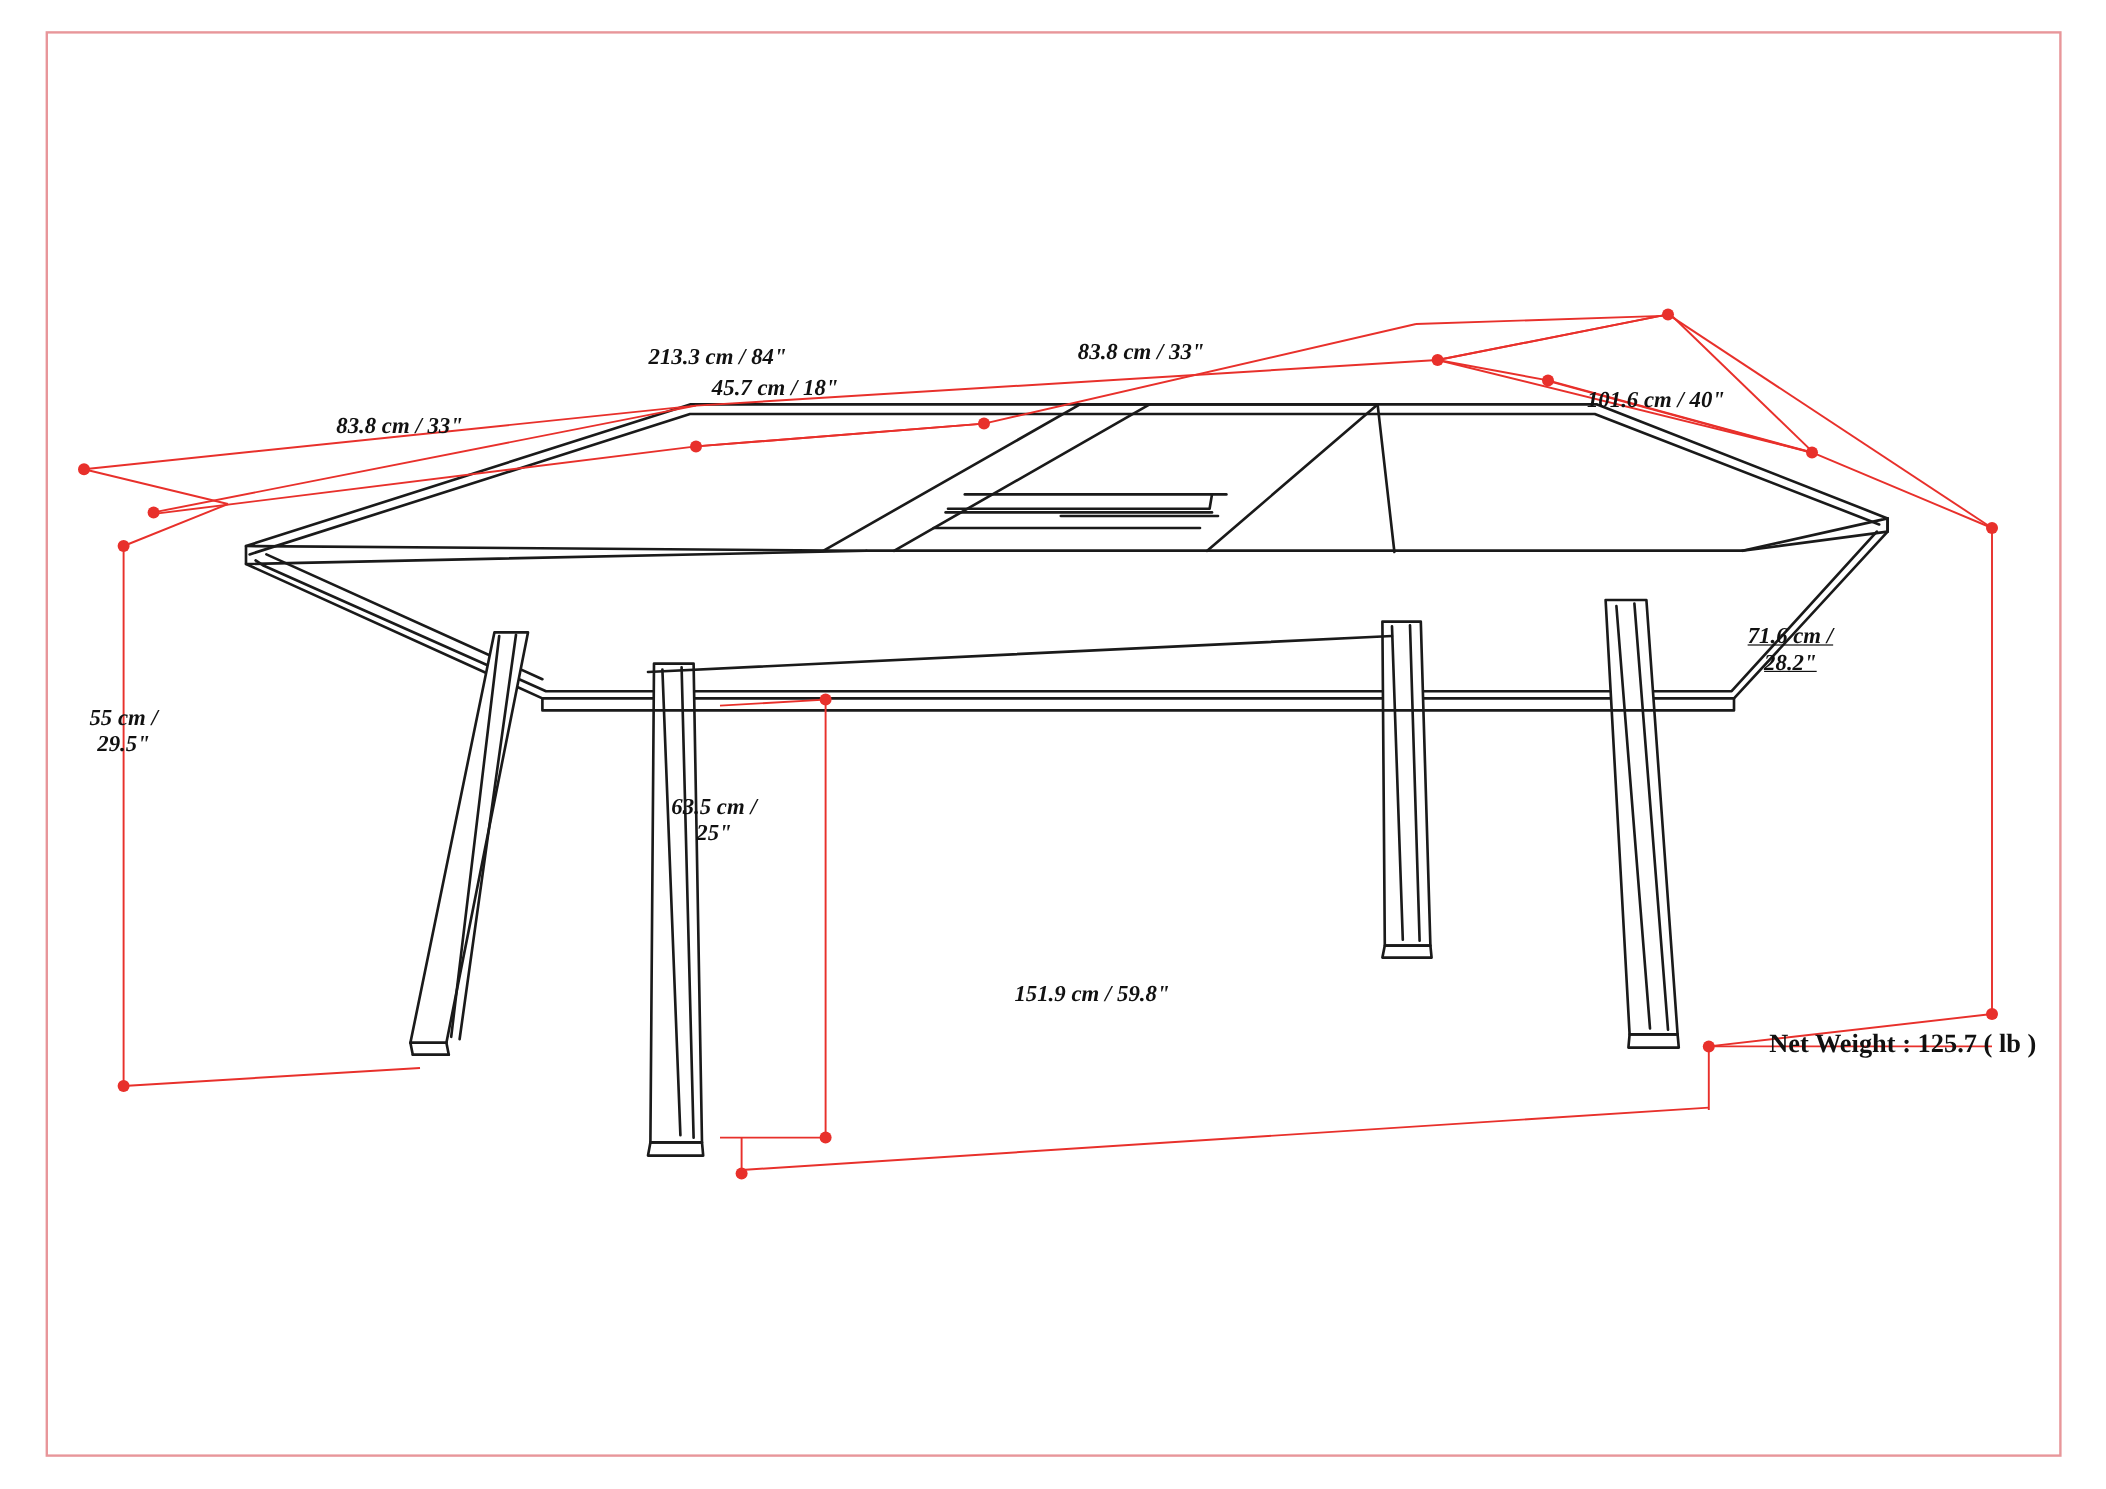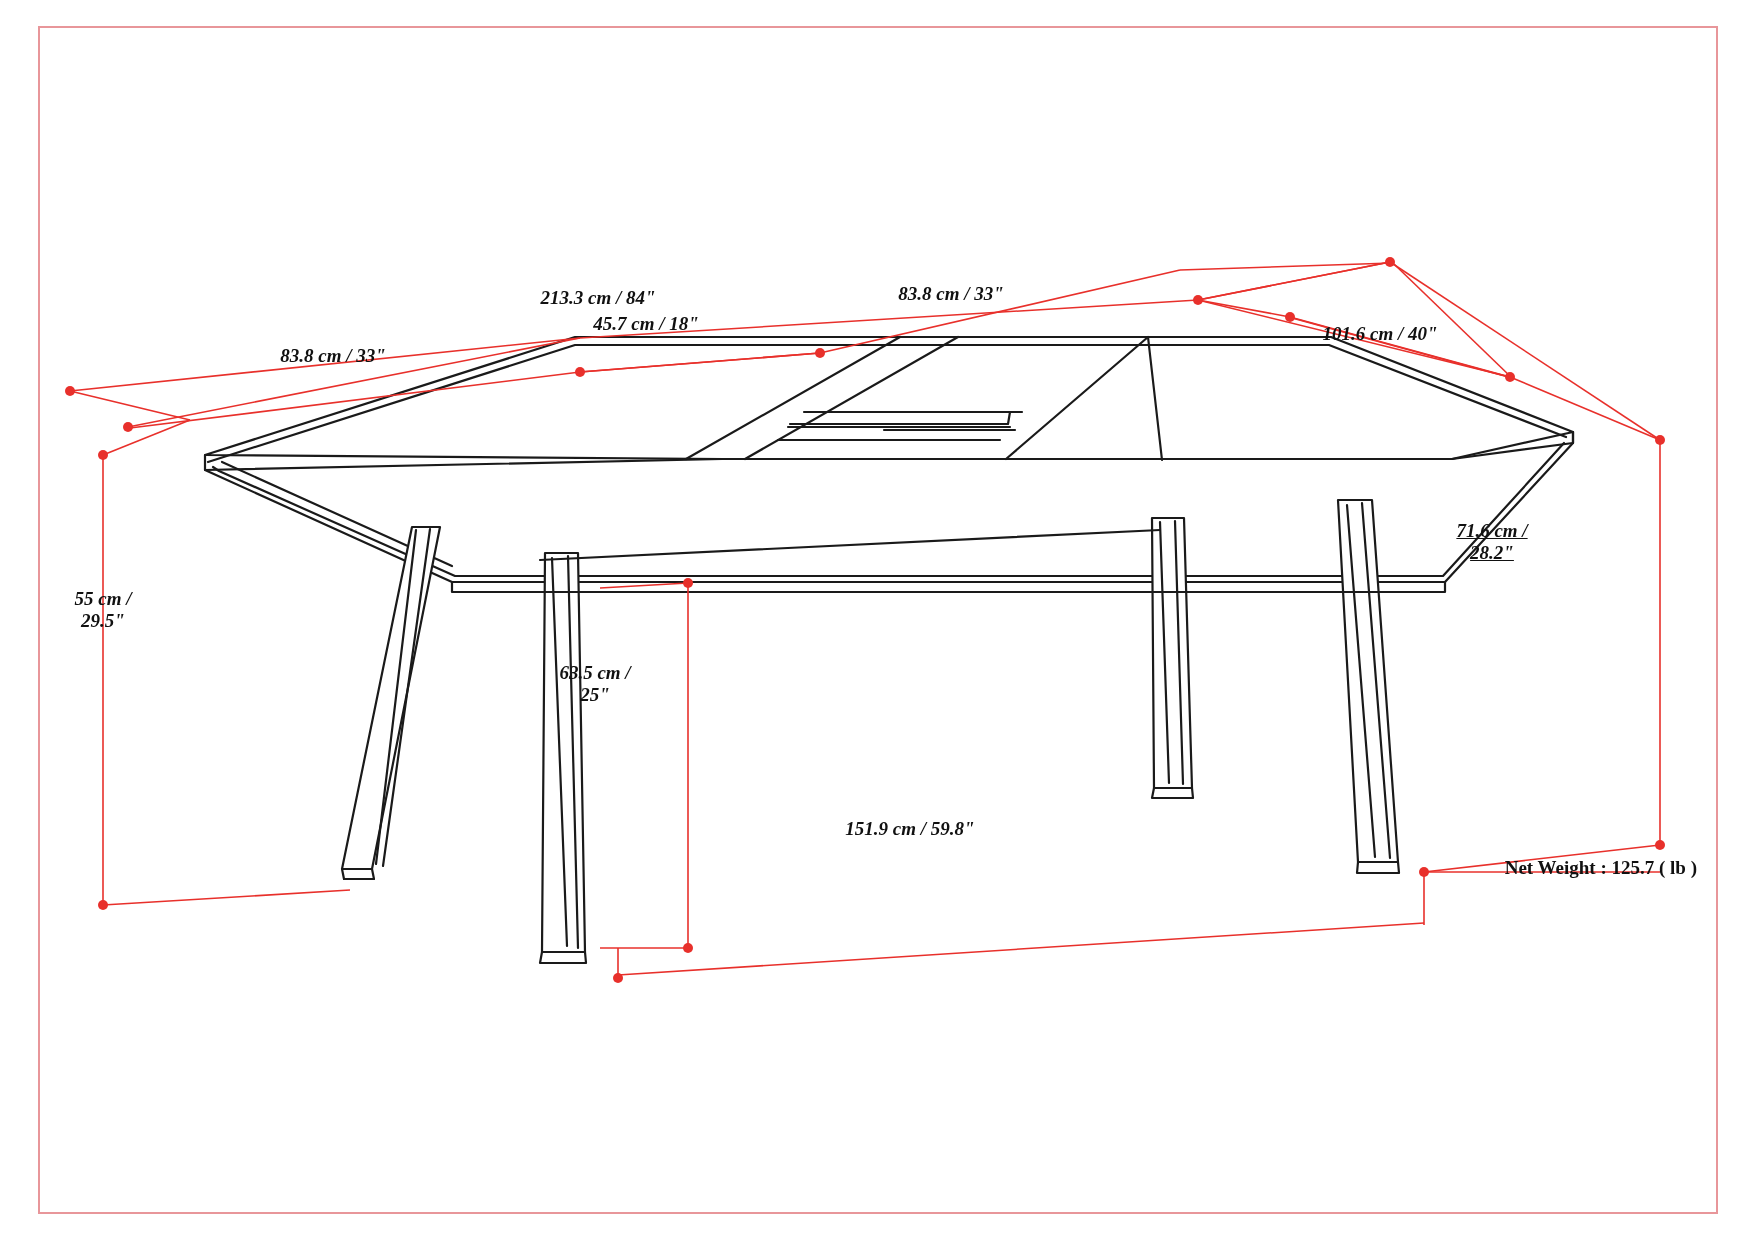--- a/index.html
+++ b/index.html
@@ -59,21 +59,21 @@
     color: #111111;
     white-space: pre;
     line-height: 1.15;
   }
   .dim-label.center { text-align: center; }
   #net-weight {
     position: absolute;
     right: 58px;
     top: 857px;
     font-family: "Liberation Serif", serif;
-    font-size: 19px;
+    font-size: 22px;
     font-weight: bold;
     color: #111111;
     white-space: nowrap;
   }
 </style>
 </head>
 <body>
 
 <div id="sheet">
 

